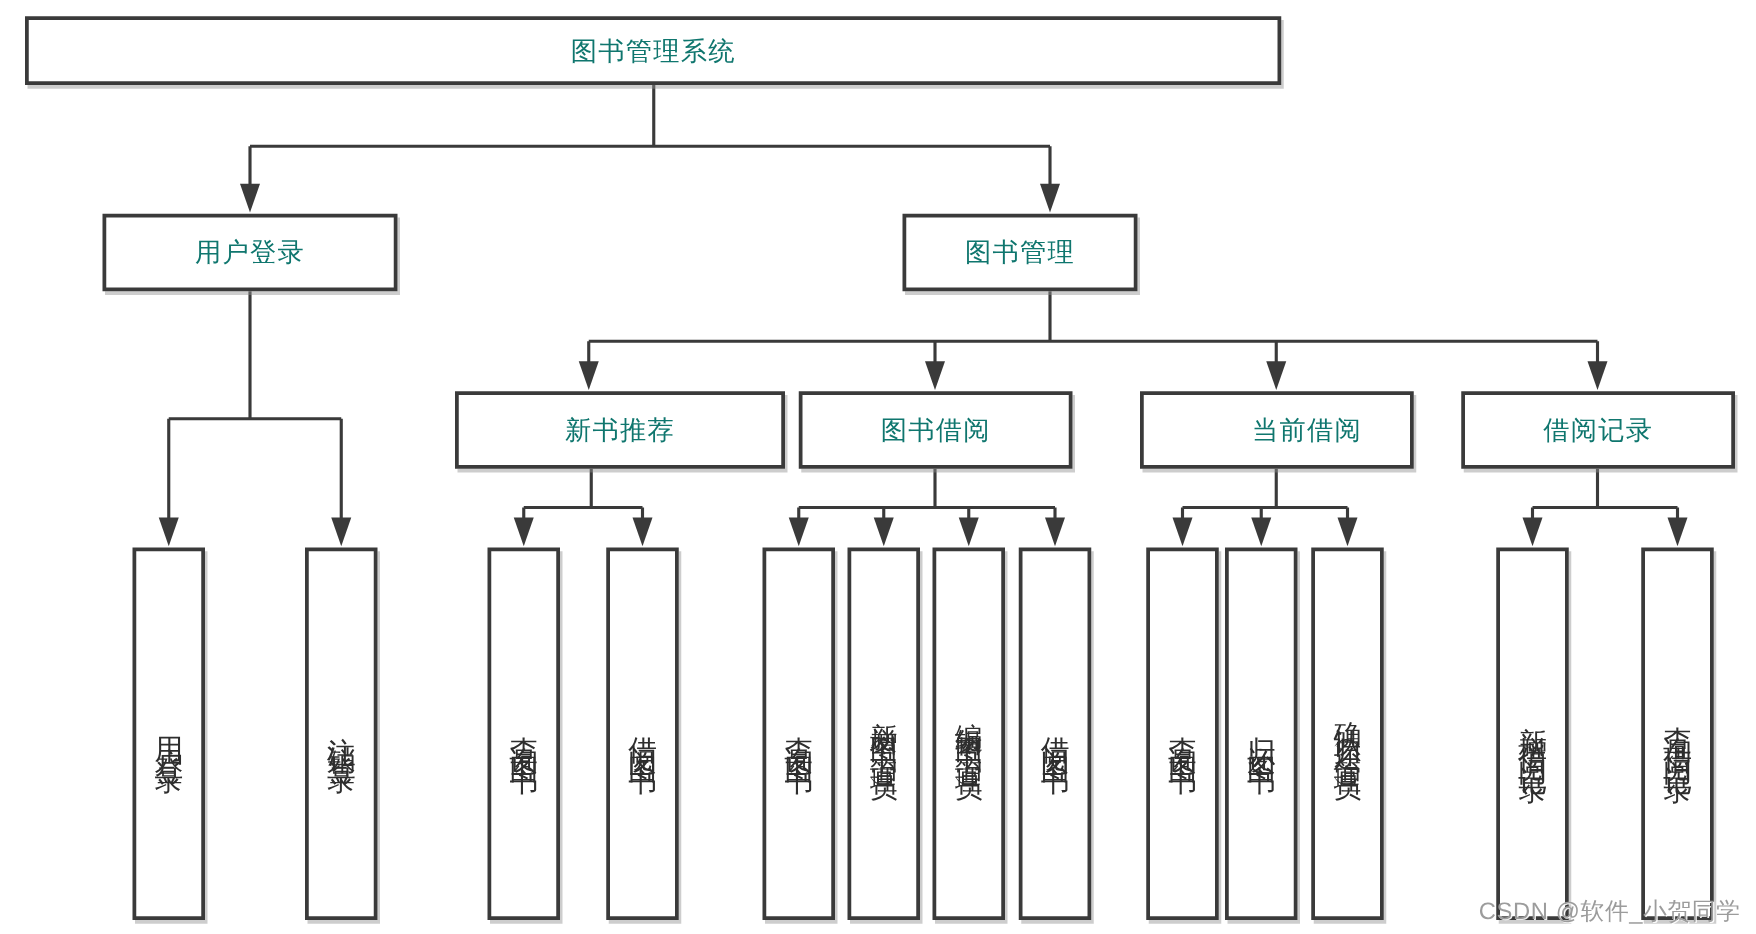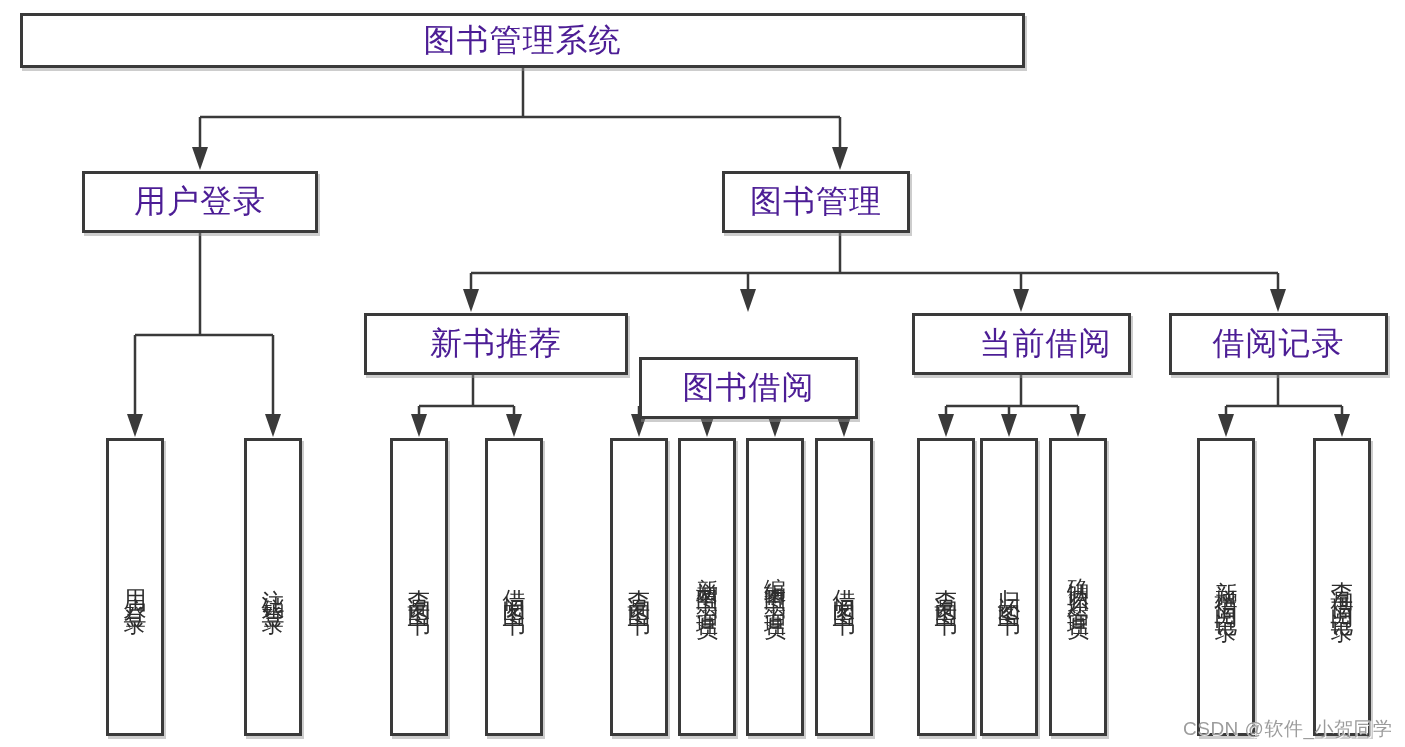--- a/index.html
+++ b/index.html
@@ -6,21 +6,21 @@
   #canvas{
     position:relative;width:1405px;height:747px;background:#ffffff;overflow:hidden;
     font-family:"Liberation Sans","DejaVu Sans",sans-serif;color:#2e2e2e;
   }
   #wires{position:absolute;left:0;top:0;width:1405px;height:747px;}
   .node{
     position:absolute;box-sizing:border-box;background:#ffffff;
     border:3px solid #3a3a3a;box-shadow:2px 3px 0 rgba(145,145,145,.45);
     display:flex;align-items:center;justify-content:center;
   }
-  .hlabel{font-size:32px;letter-spacing:1px;color:#4c1d95;white-space:nowrap;}
+  .hlabel{font-size:21px;letter-spacing:1px;color:#0f766e;white-space:nowrap;}
   .vlabel{
     writing-mode:vertical-rl;text-orientation:mixed;
     font-size:23px;letter-spacing:8px;line-height:1;color:#2e2e2e;
   }
   .vlabel.long{letter-spacing:6px;font-size:22px;}
   #watermark{
     position:absolute;left:1183px;top:716px;font-size:19px;
     color:#9c9c9c;text-shadow:1px 1px 0 rgba(255,255,255,.9);
     white-space:nowrap;letter-spacing:0.5px;
   }
@@ -80,21 +80,21 @@
   <div class="node" style="left:82px;top:171px;width:236px;height:62px;">
     <span class="hlabel">用户登录</span>
   </div>
   <div class="node" style="left:722px;top:171px;width:188px;height:62px;">
     <span class="hlabel">图书管理</span>
   </div>
 
   <div class="node" style="left:364px;top:313px;width:264px;height:62px;">
     <span class="hlabel">新书推荐</span>
   </div>
-  <div class="node" style="left:639px;top:313px;width:219px;height:62px;margin-top:44px;">
+  <div class="node" style="left:639px;top:313px;width:219px;height:62px;">
     <span class="hlabel">图书借阅</span>
   </div>
   <div class="node" style="left:912px;top:313px;width:219px;height:62px;padding-left:48px;">
     <span class="hlabel">当前借阅</span>
   </div>
   <div class="node" style="left:1169px;top:313px;width:219px;height:62px;">
     <span class="hlabel">借阅记录</span>
   </div>
 
   <div class="node" style="left:106px;top:438px;width:58px;height:298px;">

